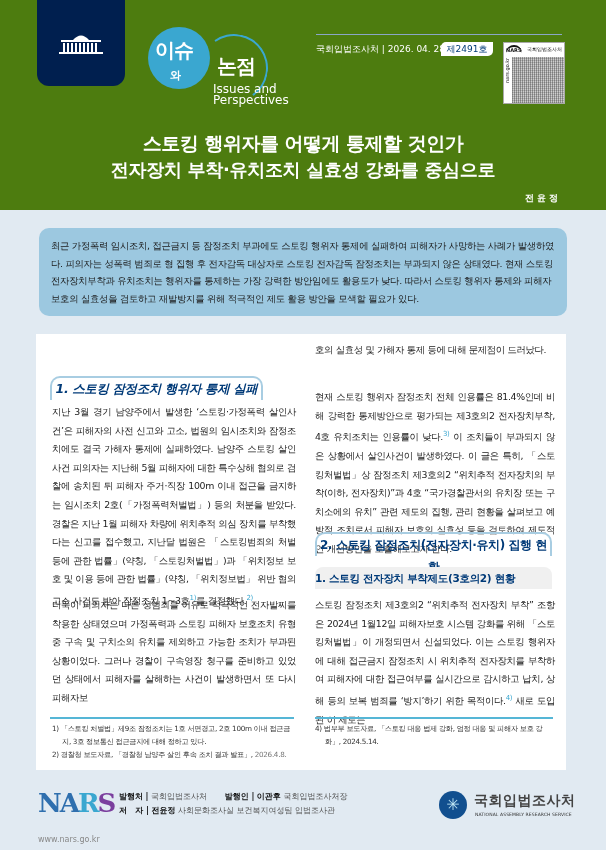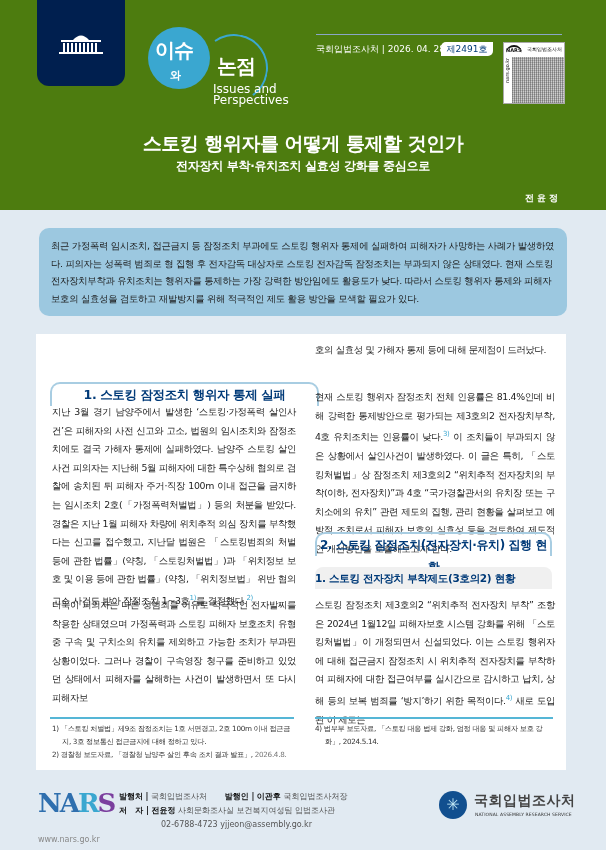--- a/index.html
+++ b/index.html
@@ -20,29 +20,29 @@
   .top-rule { position: absolute; left: 316px; top: 34px; width: 246px; height: 1px; background: #8aa6c8; }
   .pub-line { position: absolute; left: 316px; top: 43px; color: #fff; font-size: 9px; white-space: nowrap; }
   .issue-no { position: absolute; left: 441px; top: 42px; width: 52px; height: 14px; background: #fff; color: #003a78; font-size: 9px; text-align: center; line-height: 14px; border-radius: 5px 0 5px 0; }
   .qr { position: absolute; left: 503px; top: 42px; width: 62px; height: 62px; background: #fff; border: 1px solid #aaa; }
   .qr-inner { position: absolute; left: 8px; top: 14px; width: 52px; height: 46px; background: repeating-linear-gradient(0deg, #bbb 0 1px, #ddd 1px 2px), repeating-linear-gradient(90deg, #aaa 0 1px, #eee 1px 2px); background-blend-mode: multiply; }
   .qr-title { position: absolute; left: 23px; top: 3px; font-size: 5px; color: #111; white-space: nowrap; }
   .qr-side { position: absolute; left: 0px; top: 40px; font-size: 5px; color: #111; transform: rotate(-90deg); transform-origin: left top; white-space: nowrap; }
   .qr-logo { position: absolute; left: 2px; top: 2px; width: 16px; height: 12px; font-size: 5px; font-weight: bold; color: #111; border-top: 2px solid #111; border-radius: 8px 8px 0 0; }
 
   .title { position: absolute; left: 0; top: 131px; width: 606px; text-align: center; color: #fff; font-size: 19px; font-weight: bold; letter-spacing: -0.5px; }
-  .subtitle { position: absolute; left: 0; top: 158px; width: 606px; text-align: center; color: #fff; font-size: 12px; font-weight: bold; letter-spacing: -0.3px; }
+  .subtitle { position: absolute; left: 0; top: 158px; width: 606px; text-align: center; color: #fff; font-size: 18px; font-weight: bold; letter-spacing: -0.3px; }
   .author { position: absolute; left: 525px; top: 192px; color: #fff; font-size: 9px; font-weight: bold; letter-spacing: 3px; }
 
   .summary { position: absolute; left: 39px; top: 228px; width: 528px; height: 88px; background: #9cc8e0; border-radius: 10px; padding: 9px 12px; font-size: 9.4px; line-height: 17.5px; color: #1b1b1b; letter-spacing: -0.3px; }
 
   .paper { position: absolute; left: 36px; top: 334px; width: 530px; height: 436px; background: #fff; }
 
   .sec-title { position: absolute; height: 24px; border: 2px solid #a8cde2; border-bottom: none; border-radius: 10px 10px 0 0; color: #003a78; font-weight: bold; text-align: center; font-size: 12.5px; line-height: 22px; letter-spacing: -0.4px; }
-  .sec1 { left: 14px; top: 48px; width: 269px; }
+  .sec1 { left: 14px; top: 42px; width: 213px; font-style: italic; }
   .sec2 { left: 279px; top: 198px; width: 237px; font-size: 12px; }
   .subsec { position: absolute; left: 279px; top: 233px; width: 237px; height: 22px; background: #f0f0f0; border-radius: 8px 8px 0 0; font-size: 10.5px; font-weight: bold; color: #003a78; line-height: 22px; letter-spacing: -0.3px; }
 
   .para { position: absolute; font-size: 9.4px; line-height: 18.6px; color: #222; letter-spacing: -0.35px; text-align: justify; }
   .p1 { left: 16px; top: 69px; width: 244px; }
   .p2 { left: 16px; top: 262px; width: 244px; }
   .p3 { left: 279px; top: 7px; width: 240px; }
   .p4 { left: 279px; top: 36px; width: 240px; margin-top: 18px; }
   .p5 { left: 279px; top: 262px; width: 240px; }
   .sup { color: #3aa7d0; font-size: 7px; vertical-align: super; }
@@ -161,20 +161,19 @@
 </div>
 
 <div class="footer-info">
   <div>
     <b>발행처</b> <b>|</b> <span>국회입법조사처</span>
     &nbsp;&nbsp;&nbsp;&nbsp;&nbsp;&nbsp;<b>발행인</b> <b>|</b> <b>이관후</b> <span>국회입법조사처장</span>
   </div>
   <div>
     <b style="white-space:pre">저   자</b> <b>|</b> <b>전윤정</b> <span>사회문화조사실 보건복지여성팀 입법조사관</span>
   </div>
-  <div style="padding-left:42px">02-6788-4723 yjjeon@assembly.go.kr</div>
 </div>
 
 <div class="nars-emblem">
     <span>✳</span>
   </div>
 <div class="nars-kr">국회입법조사처</div>
 <div class="nars-en">NATIONAL ASSEMBLY RESEARCH SERVICE</div>
 
 </body></html>

